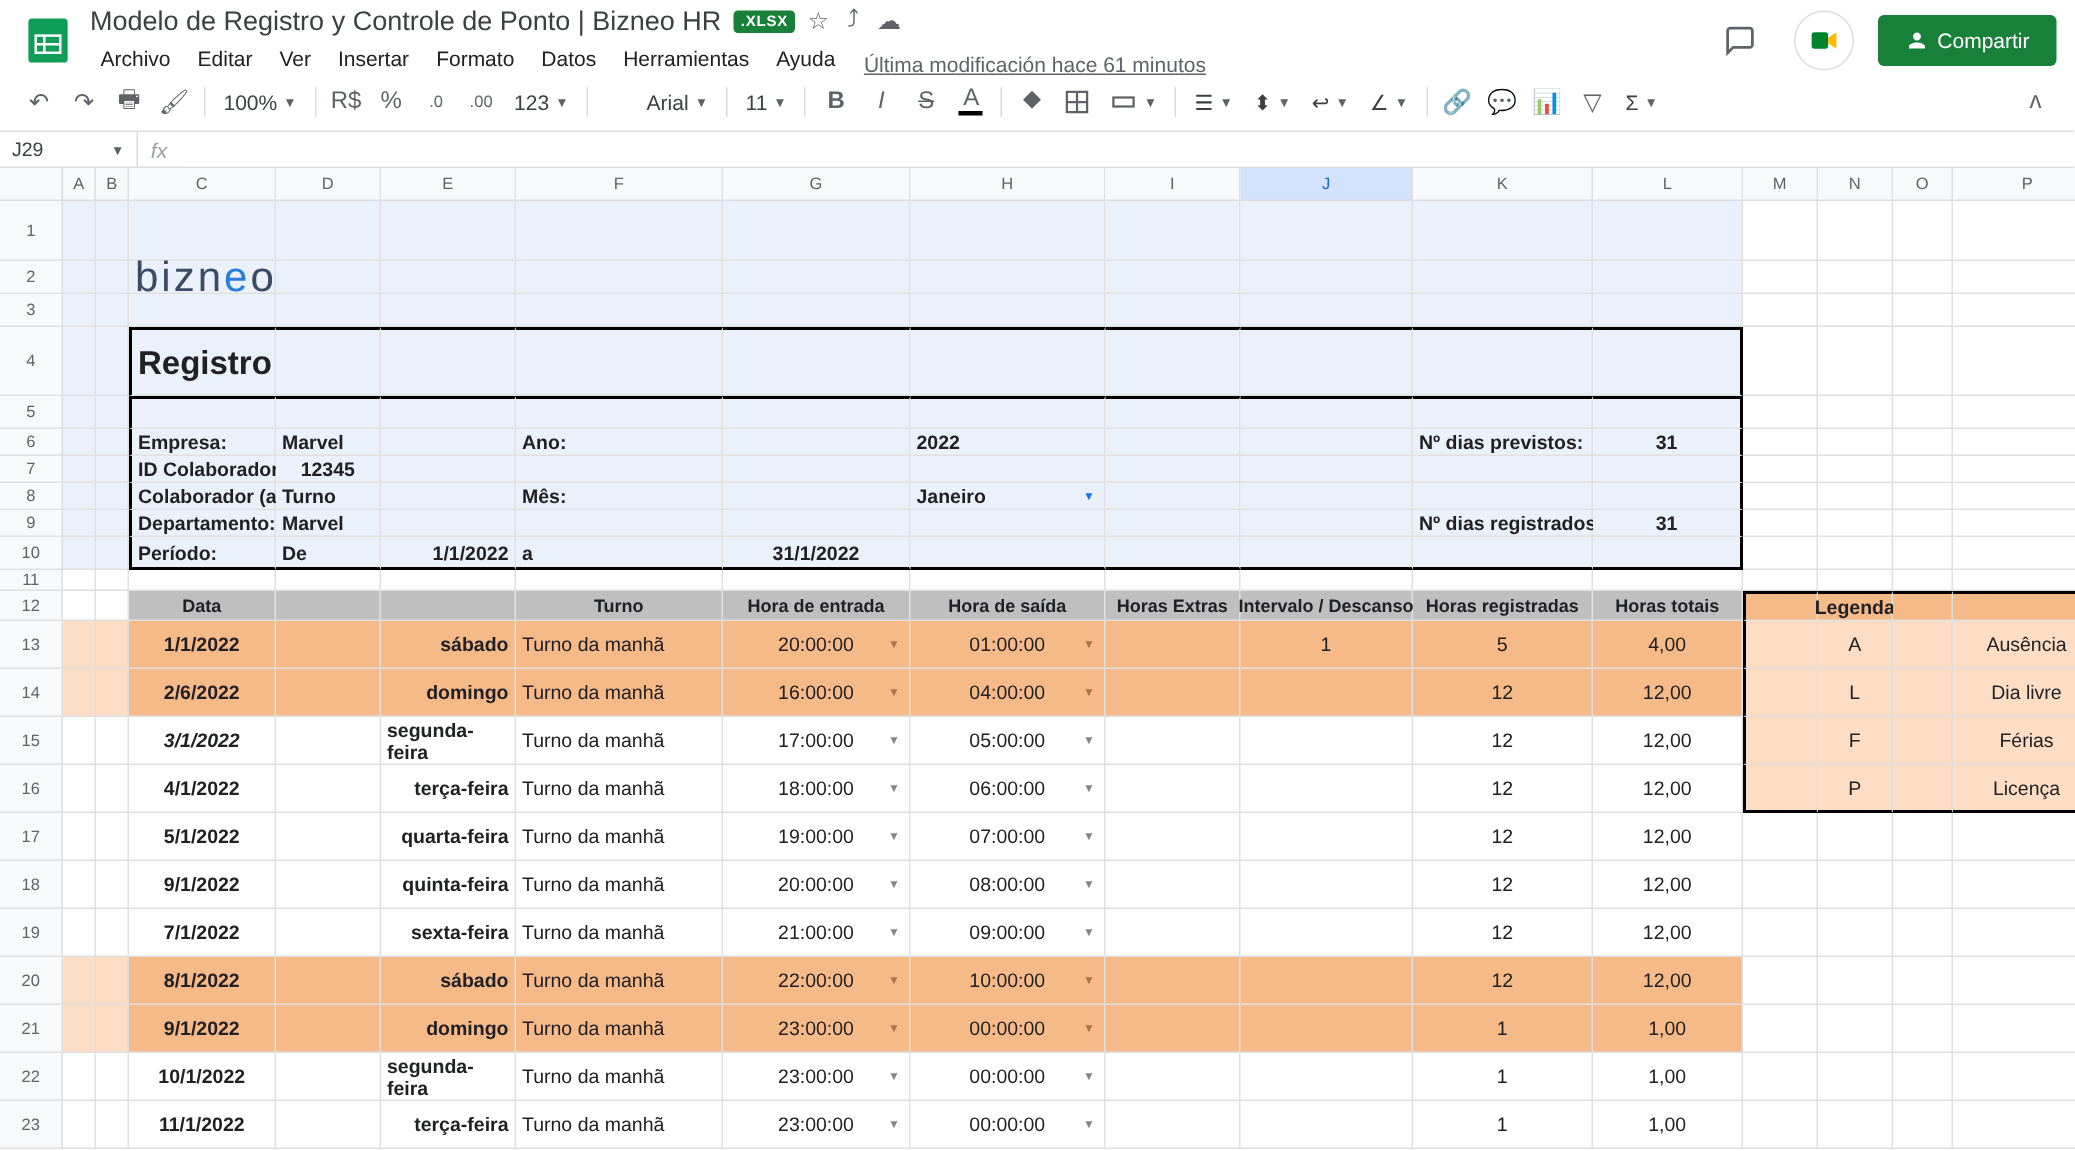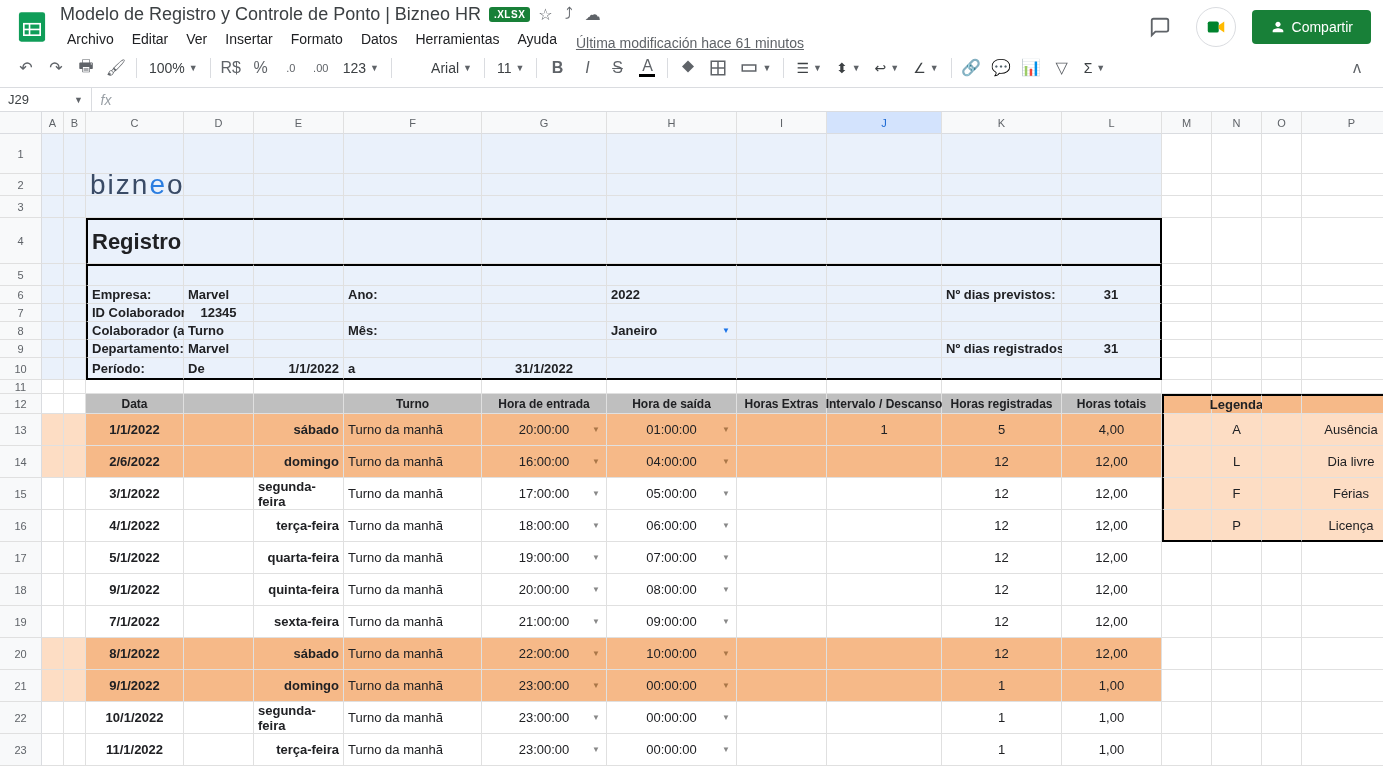--- a/index.html
+++ b/index.html
@@ -492,21 +492,21 @@
         <div class="cell bg-orange center" style="width: 100px; height: 32px;">12,00</div>
         <div class="cell bg-lightorange bl" style="width: 50px; height: 32px;"></div>
         <div class="cell bg-lightorange center" style="width: 50px; height: 32px;">L</div>
         <div class="cell bg-lightorange" style="width: 40px; height: 32px;"></div>
         <div class="cell bg-lightorange br center nowrap" style="width: 100px; overflow: visible; height: 32px;">Dia livre</div>
       </div>
       <div class="body-row">
         <div class="row-h" style="height: 32px;">15</div>
         <div class="cell " style="width: 22px; height: 32px;"></div>
         <div class="cell " style="width: 22px; height: 32px;"></div>
-        <div class="cell  bold center" style="width: 98px; height: 32px;">3/1/2022</div>
+        <div class="cell  bold center" style="width: 98px; height: 32px; font-style: italic;">3/1/2022</div>
         <div class="cell " style="width: 70px; height: 32px;"></div>
         <div class="cell  bold right" style="width: 90px; height: 32px;">segunda-feira</div>
         <div class="cell " style="width: 138px; height: 32px;">Turno da manhã</div>
         <div class="cell  center" style="width: 125px; height: 32px;">17:00:00<span class="dd-caret gray">▼</span></div>
         <div class="cell  center" style="width: 130px; height: 32px;">05:00:00<span class="dd-caret gray">▼</span></div>
         <div class="cell  center" style="width: 90px; height: 32px;"></div>
         <div class="cell  center" style="width: 115px; height: 32px;"></div>
         <div class="cell  center" style="width: 120px; height: 32px;">12</div>
         <div class="cell  center" style="width: 100px; height: 32px;">12,00</div>
         <div class="cell bg-lightorange bl" style="width: 50px; height: 32px;"></div>

